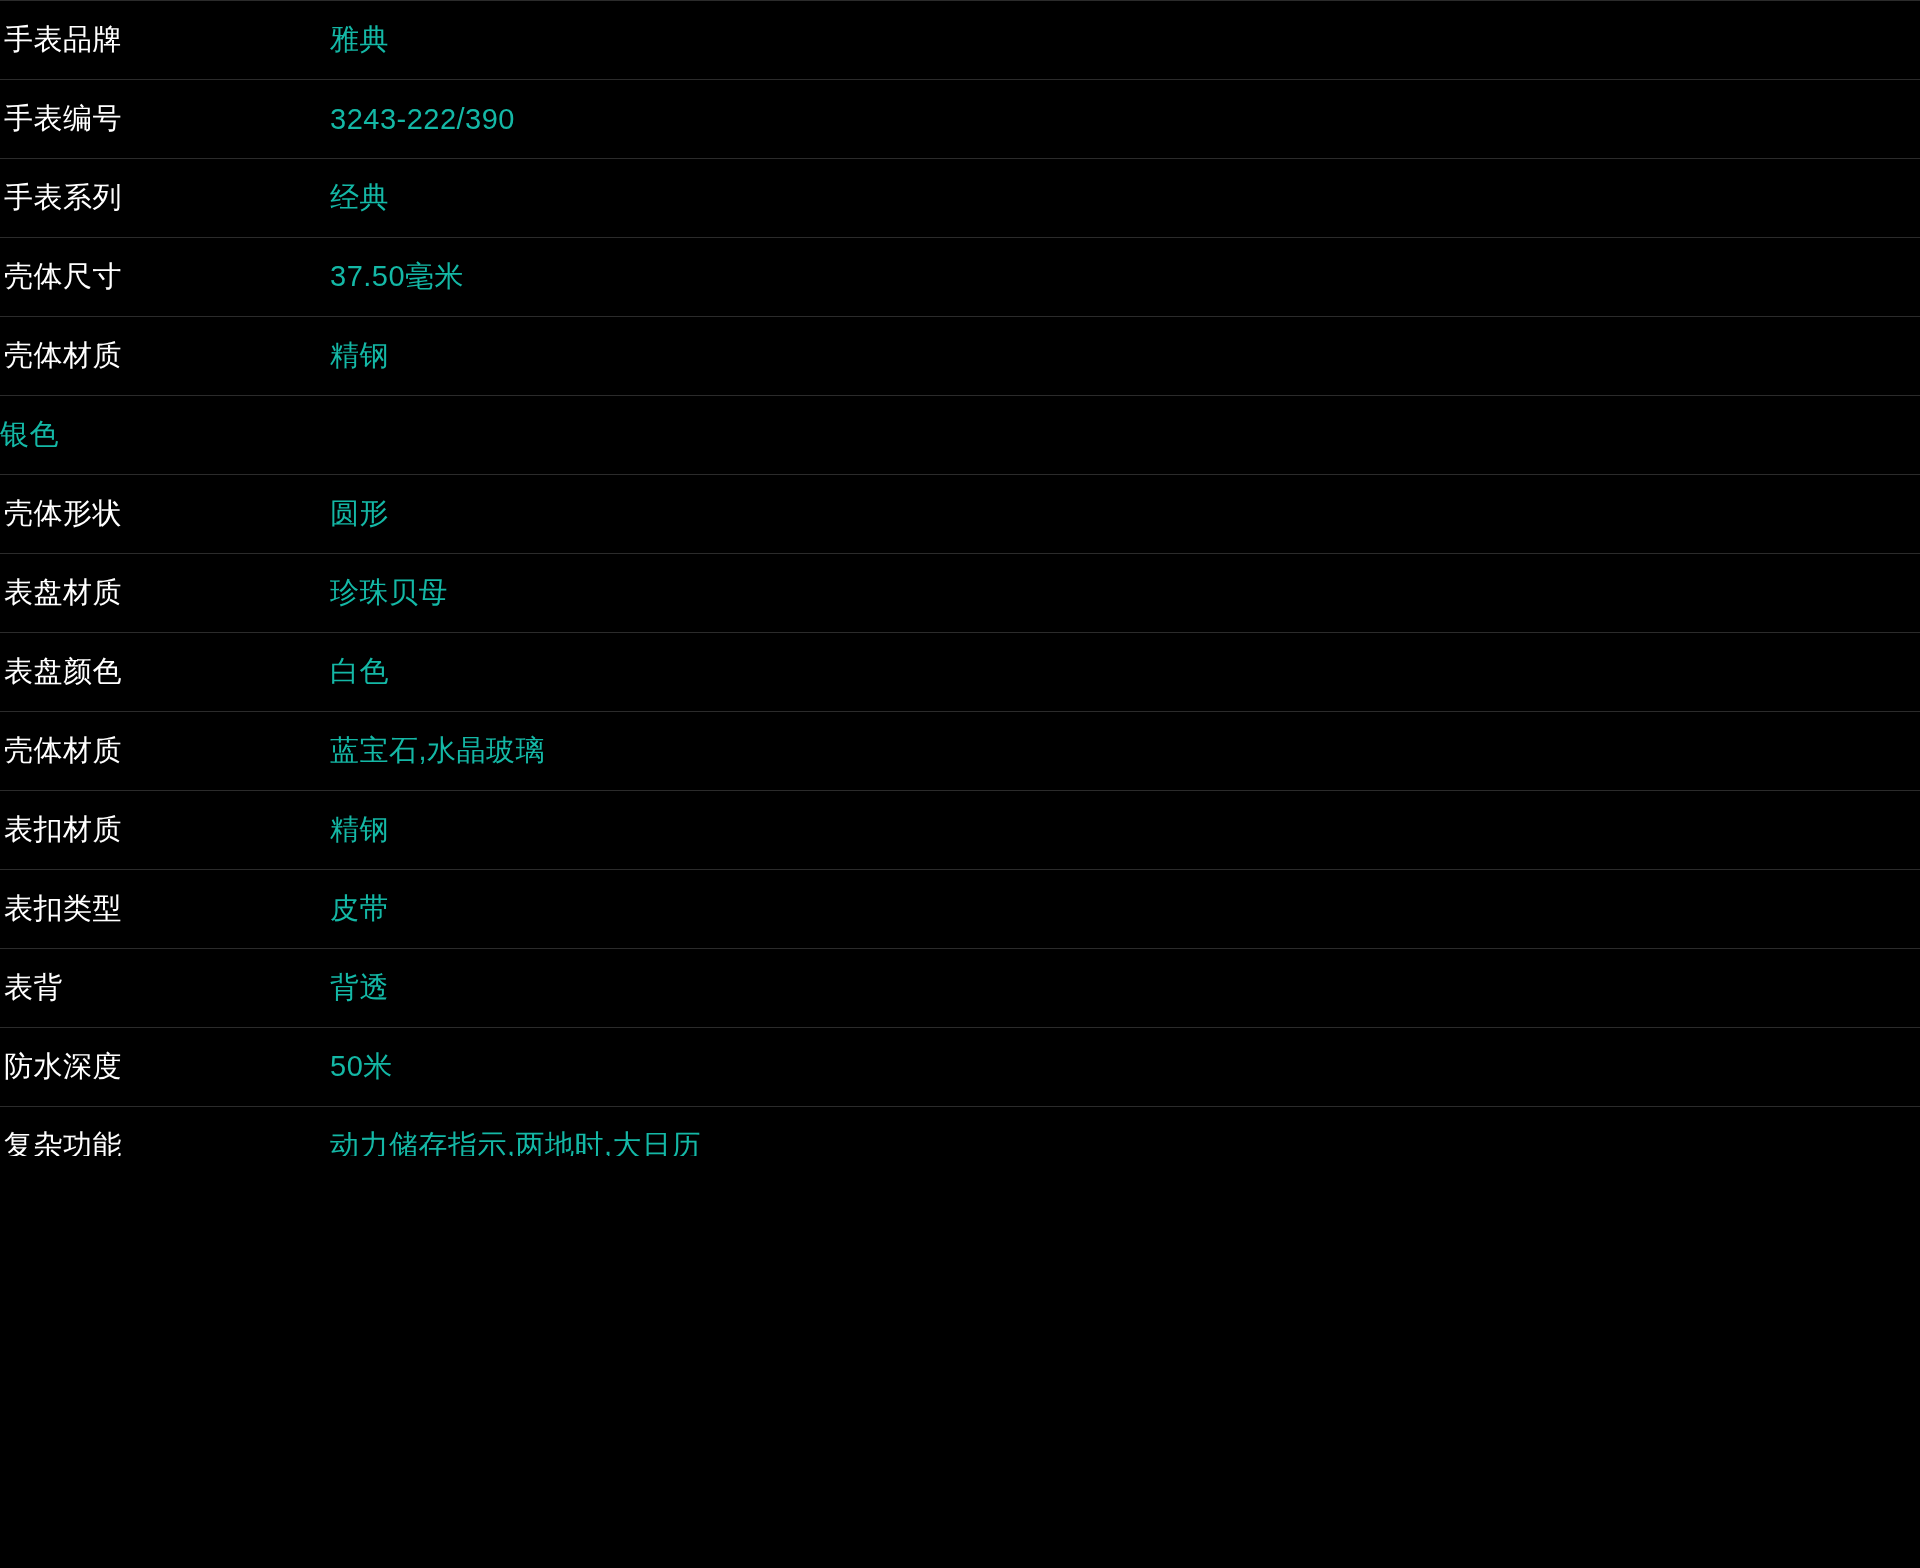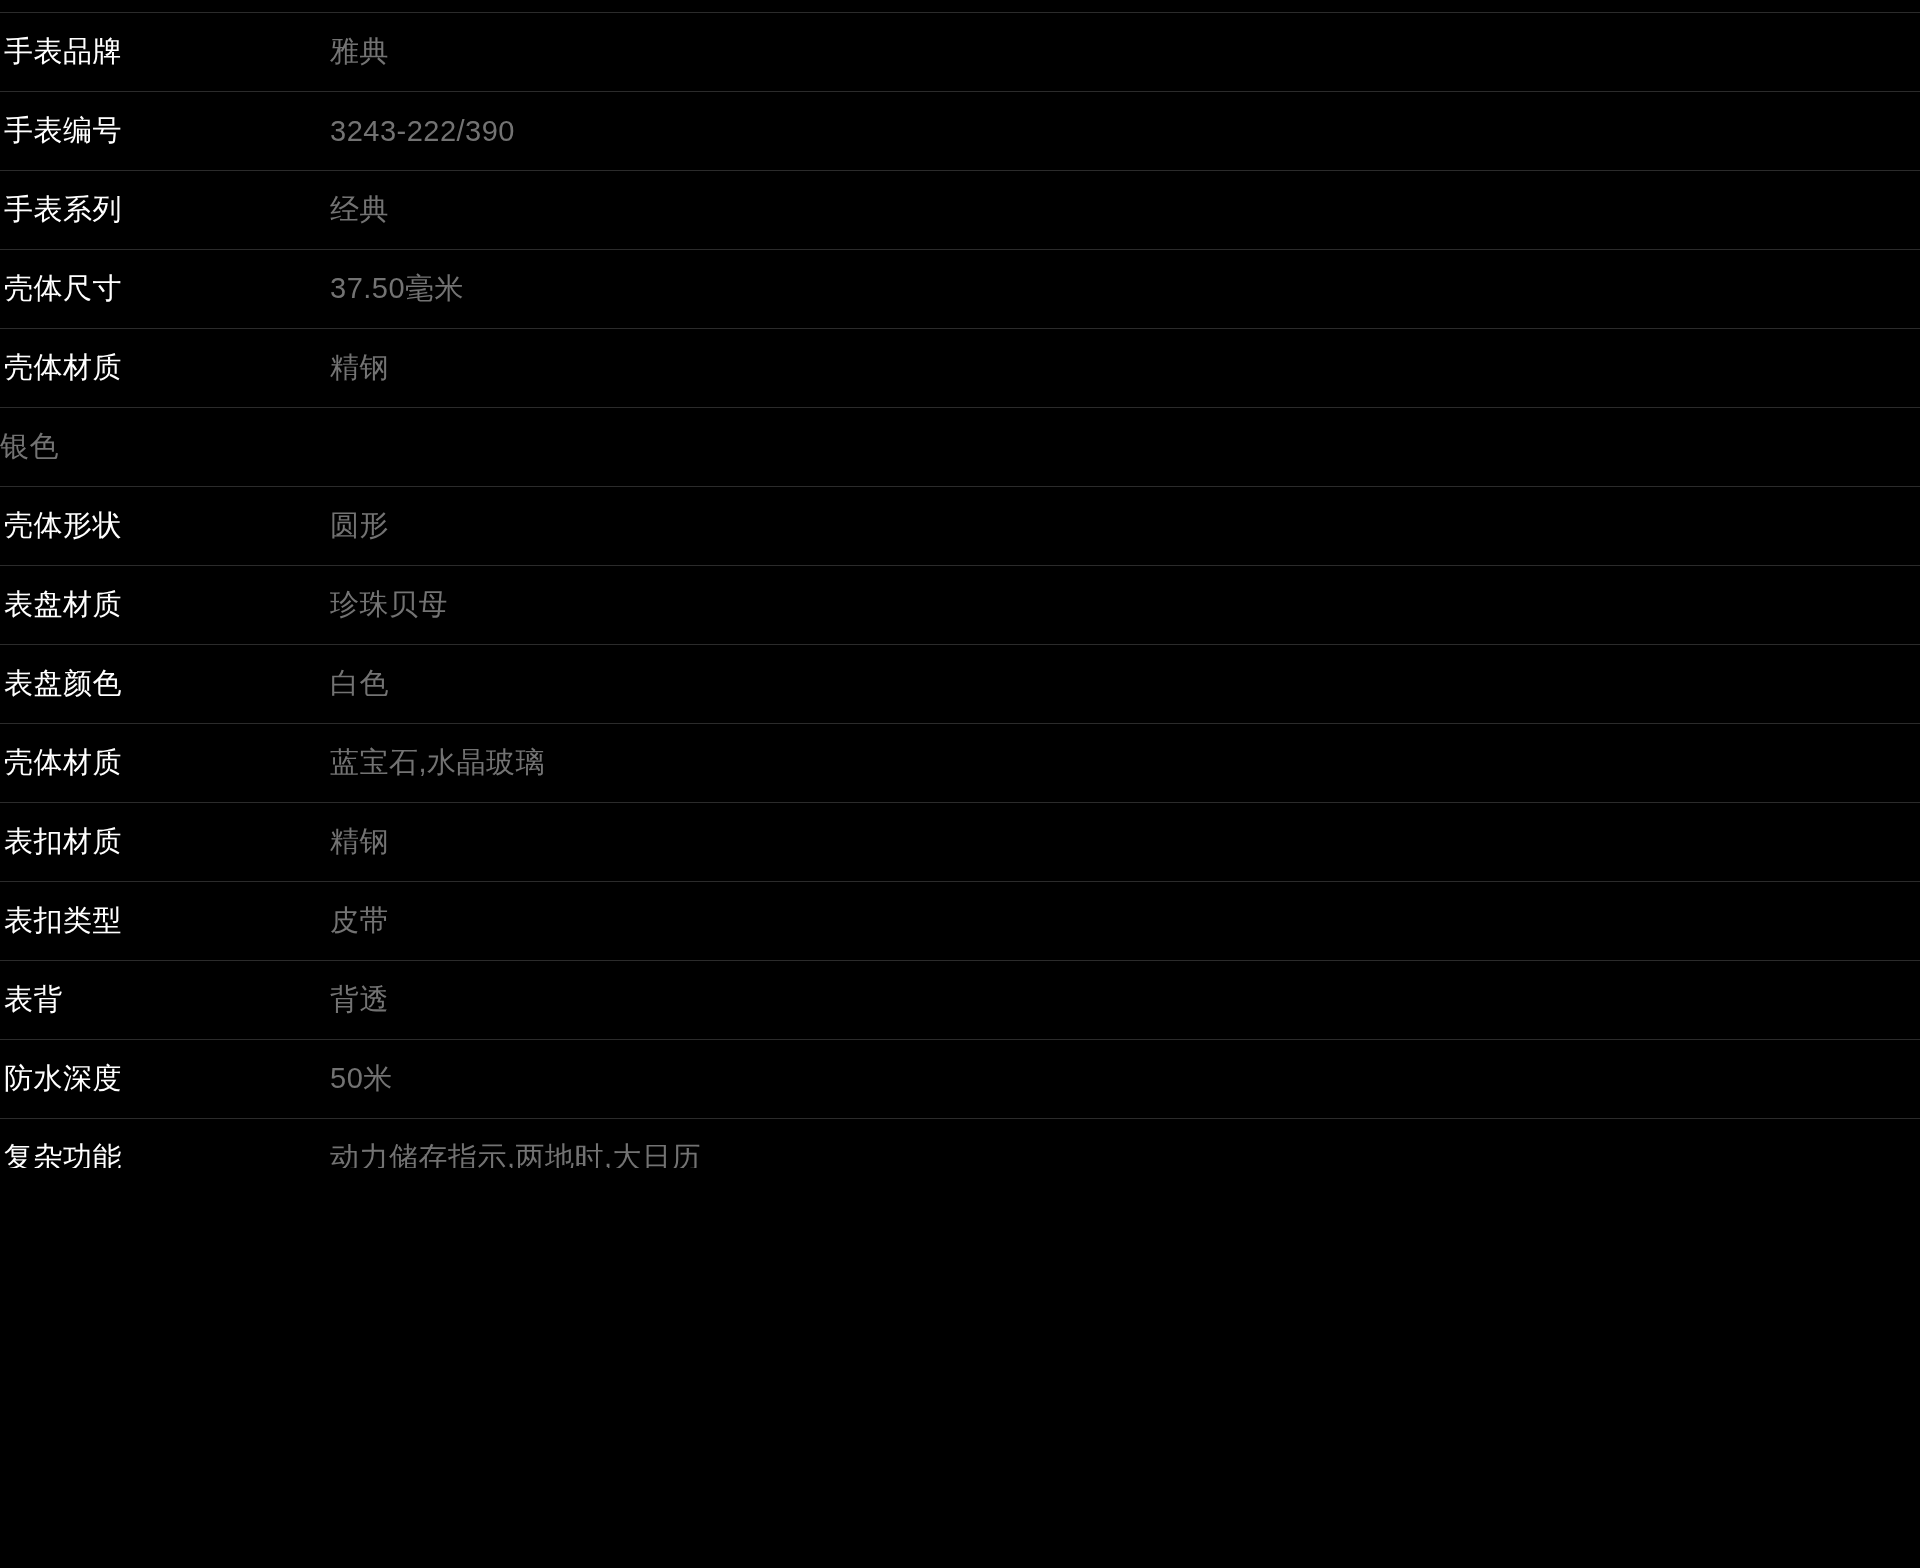--- a/index.html
+++ b/index.html
@@ -6,21 +6,20 @@
     margin: 0;
     padding: 0;
     background: #000000;
     font-family: "Liberation Sans", "DejaVu Sans", sans-serif;
   }
   .page {
     width: 1920px;
     height: 1156px;
     background: #000000;
     overflow: hidden;
-    margin-top: 12px;
   }
   .spec-table {
     width: 100%;
     border-top: 1px solid #2b2b2b;
   }
   .row {
     display: flex;
     align-items: center;
     height: 79px;
     border-bottom: 1px solid #2b2b2b;
@@ -29,21 +28,21 @@
   .label {
     width: 326px;
     padding-left: 4px;
     flex: 0 0 auto;
     color: #ffffff;
     font-size: 29px;
     letter-spacing: 0.5px;
     white-space: nowrap;
   }
   .value {
-    color: #737373;
+    color: #14b8a6;
     font-size: 29px;
     letter-spacing: 0.5px;
     white-space: nowrap;
   }
 </style>
 </head>
 <body>
 
 <div class="page">
   <div class="spec-table" id="spec-table">

